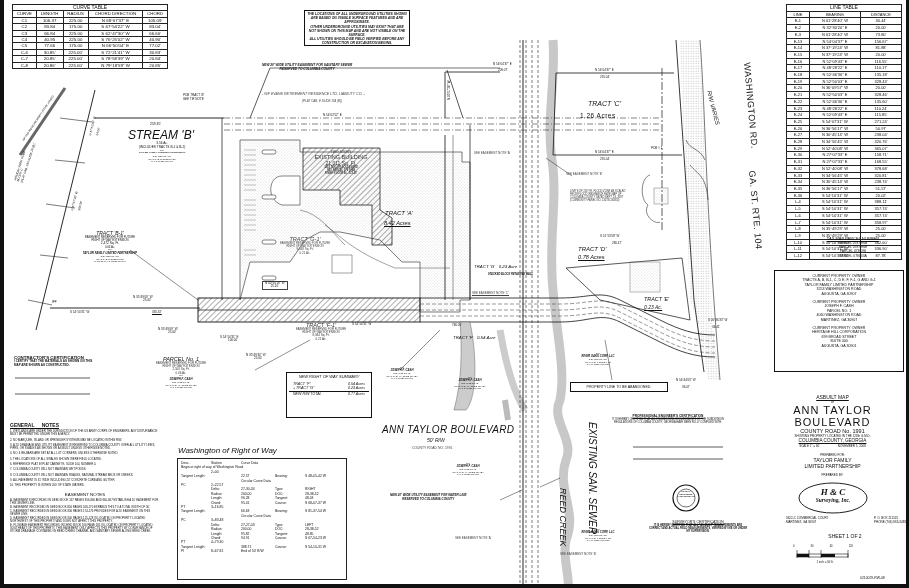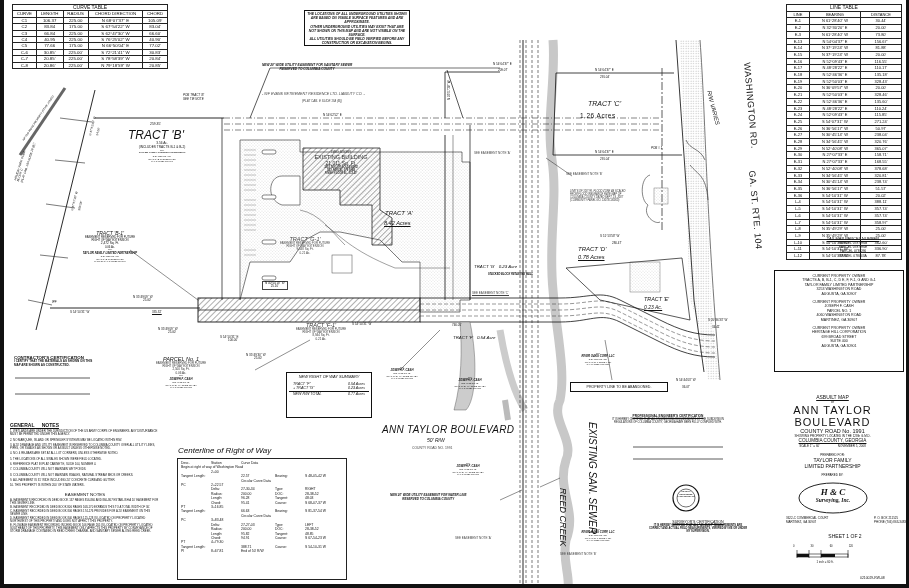--- a/index.html
+++ b/index.html
@@ -549,21 +549,21 @@
     <div style="font-size:4.4px;text-align:center;margin:4px 0 2px 0;">EASEMENT NOTES</div>
     <div id="easement-notes-list" class="tiny" style="font-size:2.8px;line-height:3.1px;">
         <p style="margin:0 0 1px 0;">A. EASEMENTS RECORDED IN DEED BOOK 137 PAGES 856-860 AND 860-867 ESTABLISH A 10' EASEMENT FOR THIS SEWER LINE.</p>
         <p style="margin:0 0 1px 0;">B. EASEMENT RECORDED IN DEED BOOK 806 PAGES 168-170 EXPANDS THIS TO A TOTAL WIDTH OF 30'.</p>
         <p style="margin:0 0 1px 0;">C. EASEMENT RECORDED IN DEED BOOK 806 PAGES 174-176 PROVIDES FOR A 20' EASEMENT ON THIS SEWER LINE.</p>
         <p style="margin:0 0 1px 0;">D. EASEMENT RECORDED IN DEED BOOK 840 PAGES 125-128 IS LOCATED ON PROPERTY LOCATED NORTHWEST OF THIS PROPERTY AND DOES NOT AFFECT THIS PROPERTY.</p>
         <p style="margin:0 0 1px 0;">E. FLOWAGE EASEMENT RECORDED IN DEED BOOK 106 PAGE 265 IS LOCATED ON PROPERTY LOCATED SOUTHEAST OF THIS PROPERTY. THIS EASEMENT ONLY AFFECTS THIS PROPERTY BY CONVEYANCE OF STORM DRAINAGE CONTAINED IN REED CREEK CHANNEL AND SANITARY SEWER ALONG REED CREEK.</p>
       </div>
   </div>
 
-  <div class="abs" style="left:178px;top:446px;font-size:8px;font-style:italic;">Centerline of Right of Way</div>
+  <div class="abs" style="left:178px;top:446px;font-size:8px;font-style:italic;">Washington of Right of Way</div>
   <div class="box" style="left:177px;top:458px;width:162px;height:116px;padding:2px 3px;border:0.8px solid #222;">
     <div id="centerline-body" style="font-size:3.4px;line-height:4.4px;">
         <div style="display:grid;grid-template-columns:30px 30px 34px 30px 32px;white-space:nowrap;">
           <span>Desc.</span>
           <span>Station</span>
           <span>Curve Data</span>
           <span></span>
           <span></span>
         </div>
         <div style="display:grid;grid-template-columns:30px 30px 34px 30px 32px;white-space:nowrap;">
@@ -737,21 +737,21 @@
     <div>REGISTERED</div>
     <div>LAND SURVEYOR</div>
   </div>
   <div class="abs" style="left:648px;top:520px;width:100px;text-align:center;">
     <div style="font-size:3.6px;text-decoration:underline;">SURVEYOR'S CERTIFICATION</div>
     <div class="tiny" style="font-size:2.6px;line-height:3px;font-weight:bold;">IT IS HEREBY CERTIFIED THAT ALL "AS-BUILT" MEASUREMENTS ARE CORRECT AND ACTUAL FIELD MEASUREMENTS, VERIFIED BY ME OR UNDER MY SUPERVISION.</div>
   </div>
 
   <div class="box" style="left:570px;top:382px;width:96px;height:8px;font-size:3.6px;line-height:8px;text-align:center;border:0.8px solid #111;">PROPERTY LINE TO BE ABANDONED.</div>
 
-  <div class="lbl tract" style="left:128px;top:128px;font-size:12px;">TRACT 'B'</div>
+  <div class="lbl tract" style="left:128px;top:128px;font-size:12px;">STREAM 'B'</div>
   <div class="lbl tiny" style="left:150px;top:122px;font-size:3.4px;">259.35'</div>
   <div class="lbl" style="left:122px;top:142px;width:80px;text-align:center;font-size:3.2px;line-height:3.8px;">
     <div>3.56 Ac.</div>
     <div>(INCLUDES TRACTS B-1 &amp; B-2)</div>
     <div class="tiny" style="font-size:2.4px;line-height:2.8px;font-style:italic;">N/F</div>
     <div class="tiny" style="font-size:2.4px;line-height:2.8px;font-style:italic;font-weight:bold;">TAYLOR FAMILY LIMITED PARTNERSHIP</div>
     <div class="tiny" style="font-size:2.2px;line-height:2.6px;">D.B. 0755 PG. 084</div>
     <div class="tiny" style="font-size:2.2px;line-height:2.6px;">(PLAT CAB. E SLIDE 18 (B))</div>
     <div class="tiny" style="font-size:2.2px;line-height:2.6px;">TAX PARCEL 078 096</div>
   </div>

